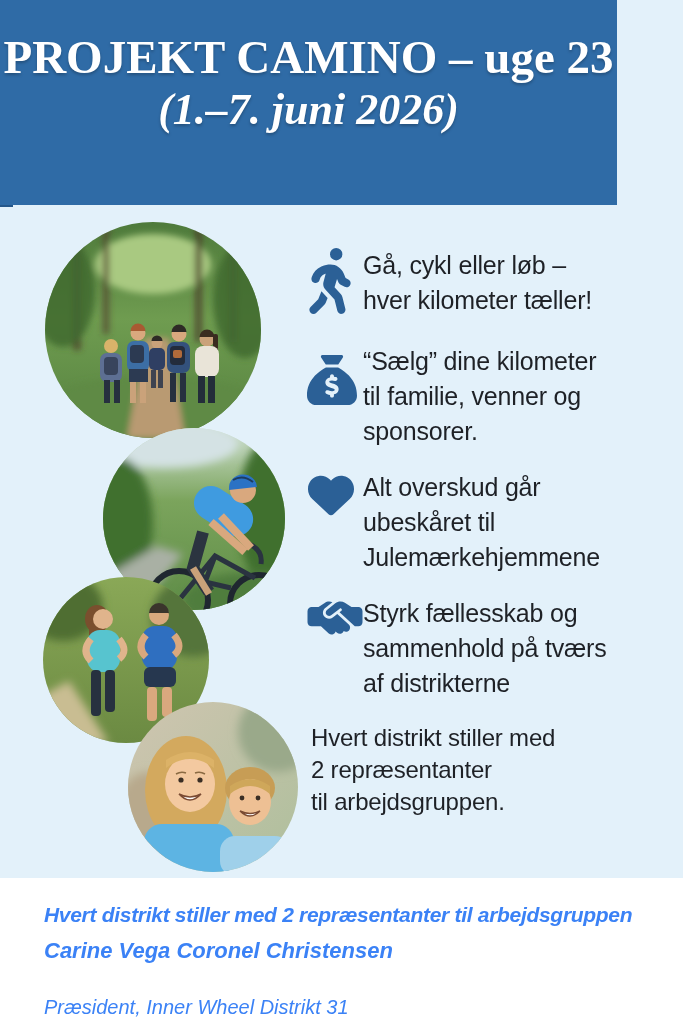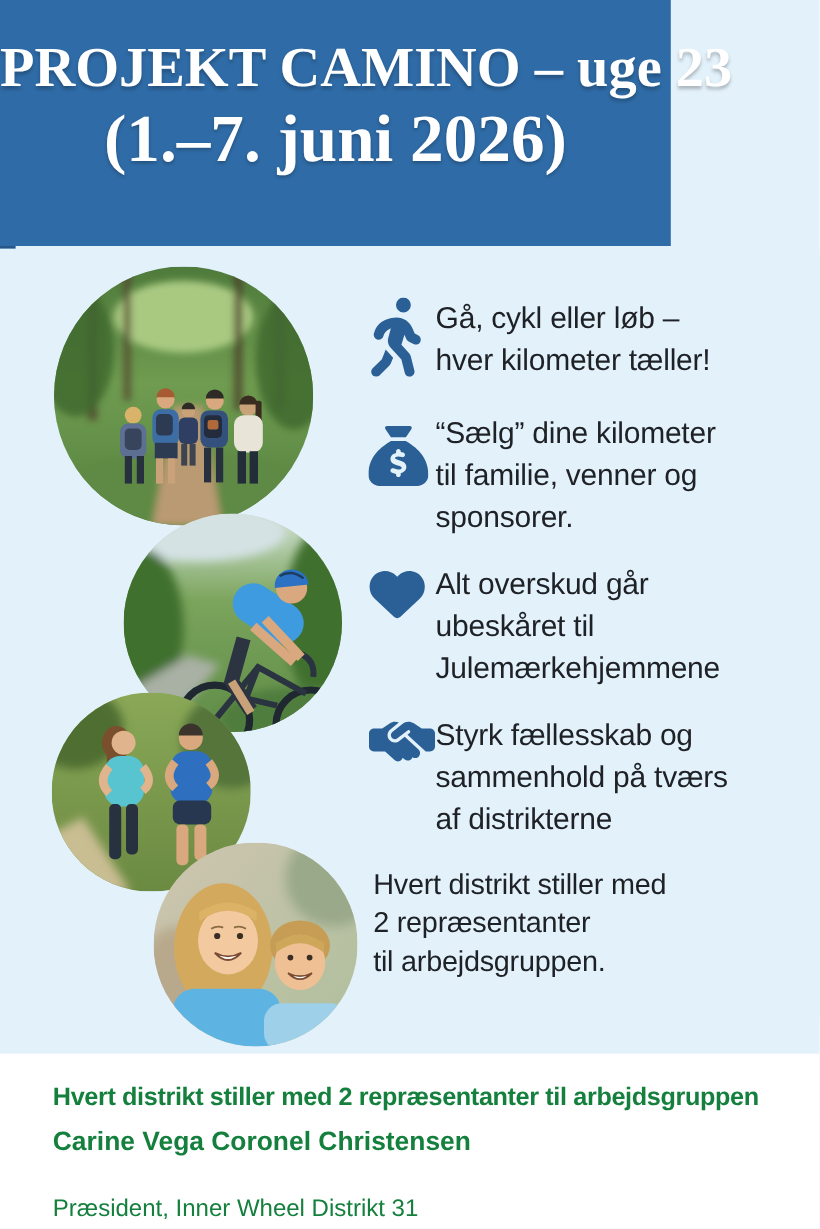--- a/index.html
+++ b/index.html
@@ -3,31 +3,31 @@
 <meta charset="utf-8">
 <style>
   html,body{margin:0;padding:0;background:#fff;}
   .poster{
     position:relative;width:683px;height:1024px;overflow:hidden;
     font-family:"Liberation Sans","DejaVu Sans",sans-serif;
     background:#e3f1fa;
   }
   
   .banner{
-    position:absolute;left:0;top:0;width:559px;height:205px;
+    position:absolute;left:0;top:0;width:617px;height:205px;
     background:#2f6ba6;border-bottom:2px solid #245ا88;
     border-bottom:2px solid #25578a;
   }
   .banner .t1,.banner .t2,.banner .t3{
     position:absolute;left:0;width:100%;text-align:center;color:#fff;
     font-family:"Liberation Serif","DejaVu Serif",serif;font-weight:bold;
     text-shadow:0 2px 3px rgba(0,0,0,.25);white-space:nowrap;
   }
   .banner .t1{top:30px;font-size:47px;}
-  .banner .t2{top:84px;font-size:56px;}
+  .banner .t2{top:84px;font-size:44px;font-style:italic;}
   .banner .t3{top:146px;font-size:36px;}
   
   .body-area{position:absolute;left:0;top:205px;width:683px;height:673px;background:#e3f1fa;margin-left:13px;}
   .photo{position:absolute;border-radius:50%;overflow:hidden;}
   .photo svg{display:block;width:100%;height:100%;}
   .ph1{left:32px;top:17px;width:216px;height:216px;}
   .ph2{left:90px;top:223px;width:182px;height:182px;}
   .ph3{left:30px;top:372px;width:166px;height:166px;}
   .ph4{left:115px;top:497px;width:170px;height:170px;}
   .bullet{position:absolute;left:292px;width:370px;}
@@ -42,21 +42,21 @@
   .b2{top:139px;} .b2 .bicon{left:2px;top:1px;width:50px;height:70px;}
   .b3{top:265px;} .b3 .bicon{left:0;top:2px;width:52px;height:46px;}
   .b4{top:391px;} .b4 .bicon{left:0;top:0;width:60px;height:44px;}
   .note{
     position:absolute;left:298px;top:517px;margin:0;width:340px;
     font-size:24px;line-height:32px;color:#1e2126;white-space:pre-line;
     font-weight:500;letter-spacing:-0.2px;
   }
   
   .footer{position:absolute;left:0;top:878px;width:683px;height:146px;background:#ffffff;}
-  .footer div{position:absolute;left:44px;color:#15803d;white-space:nowrap;}
+  .footer div{position:absolute;left:44px;color:#3b82f6;white-space:nowrap;font-style:italic;}
   .f1{top:25px;font-size:21px;font-weight:bold;letter-spacing:-0.3px;}
   .f2{top:60px;font-size:22px;font-weight:bold;text-align:right;}
   .f3{top:90px;font-size:20px;}
   .f4{top:118px;font-size:20px;}
   .icon-blue{fill:#2b6096;}
 </style>
 </head>
 <body>
 
 <div class="poster">

